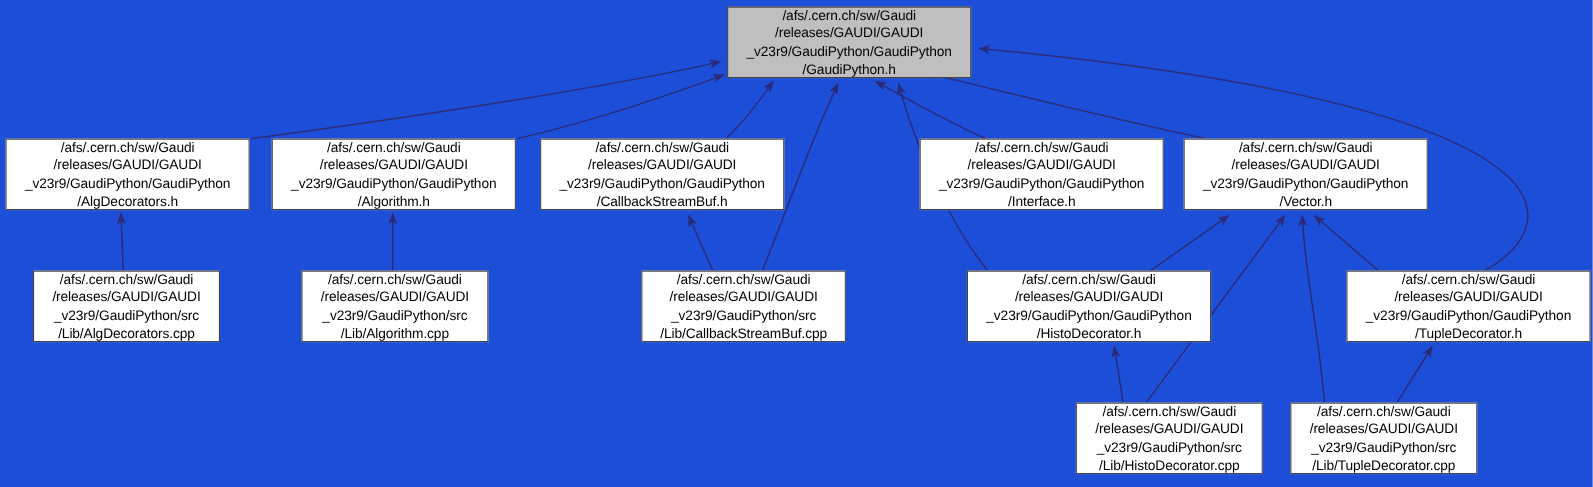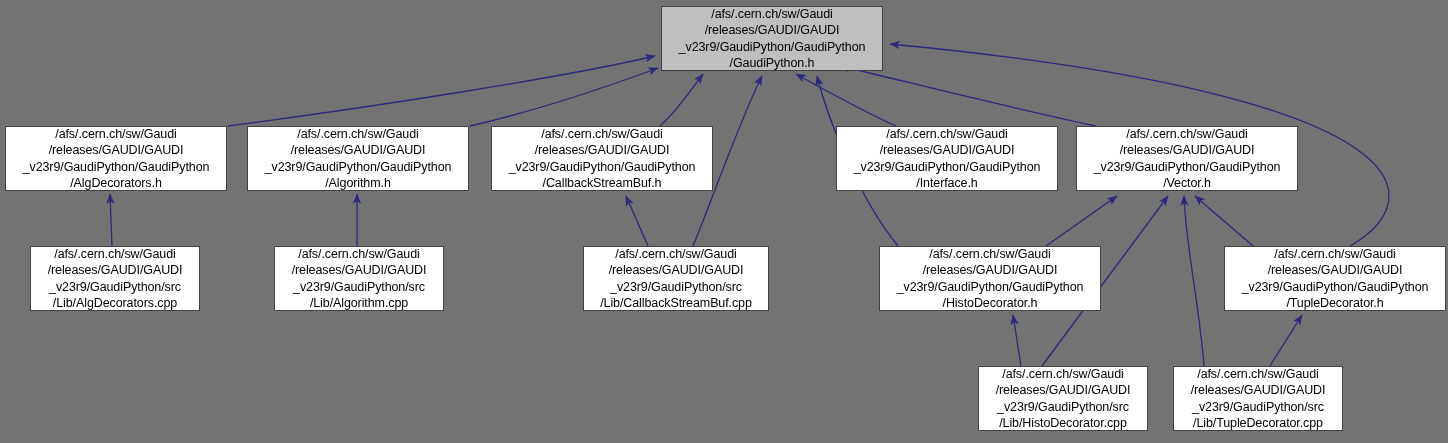--- a/index.html
+++ b/index.html
@@ -5,21 +5,21 @@
 <style>
   html, body {
     margin: 0;
     padding: 0;
     background: #ffffff;
   }
   #canvas {
     position: relative;
     width: 1448px;
     height: 443px;
-    background: #737373;
+    background: #1d4ed8;
     font-family: "Liberation Sans", sans-serif;
     overflow: hidden;
   }
   #edge-layer {
     position: absolute;
     left: 0;
     top: 0;
     width: 1448px;
     height: 443px;
     pointer-events: none;

